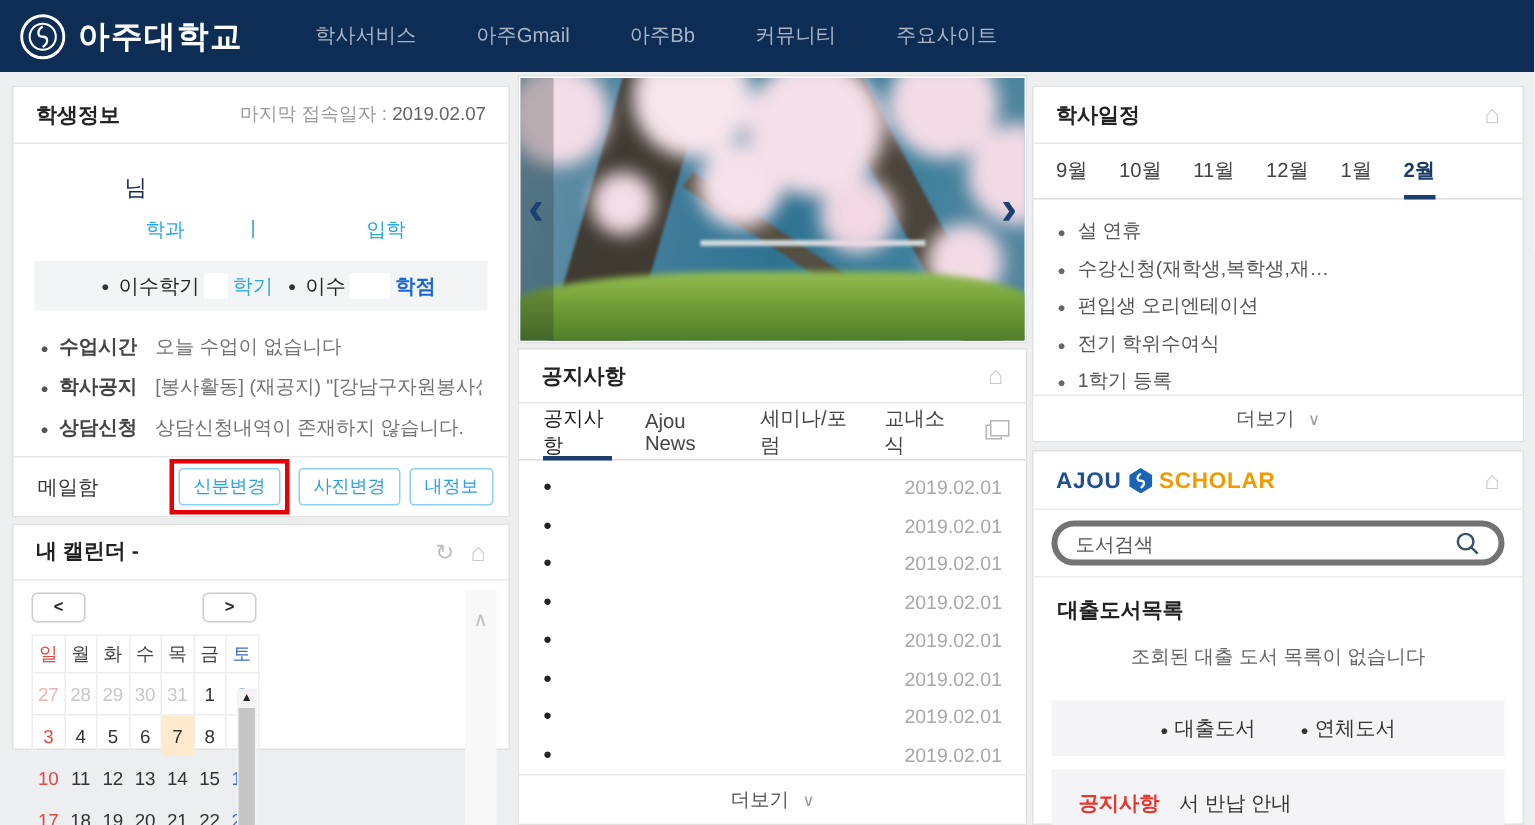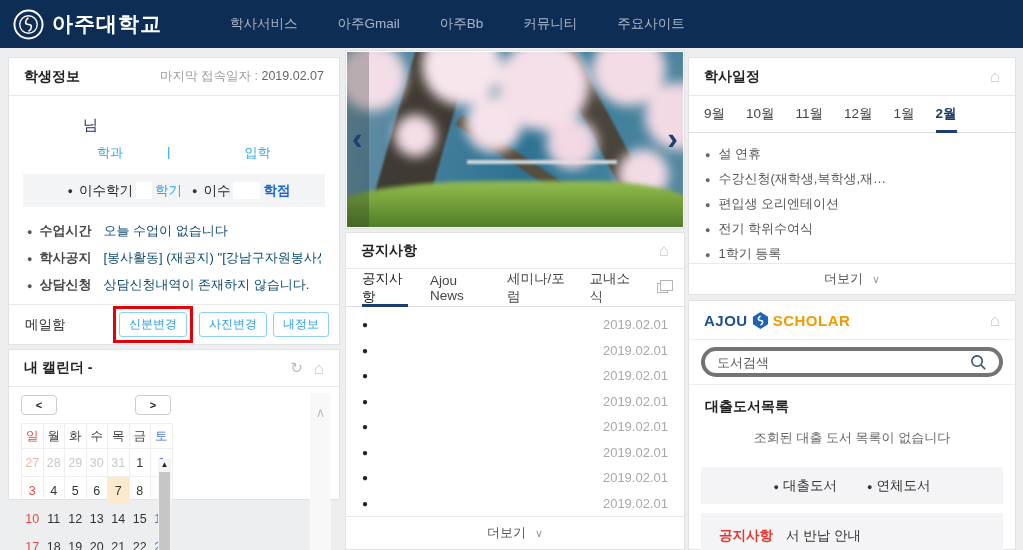--- a/index.html
+++ b/index.html
@@ -4,21 +4,21 @@
 <style>
   * { margin:0; padding:0; box-sizing:border-box; }
   body { font-family:"Liberation Sans", sans-serif; background:#fff; }
   .screen { position:relative; width:1023px; height:550px; overflow:hidden; background:#edeef0; }
 
   
   .navbar { position:absolute; top:0; left:0; width:100%; height:48px; background:#0e2d55;
             display:flex; align-items:center; padding-left:13px; }
   .emblem { width:31px; height:31px; flex:0 0 auto; }
   .logo-text { color:#fff; font-size:21px; font-weight:bold; letter-spacing:1px; margin-left:8px; }
-  .nav-menu { display:flex; margin-left:68px; gap:40px; }
+  .nav-menu { display:flex; margin-left:48px; gap:40px; }
   .nav-item { color:#a9b6c9; font-size:13.5px; cursor:pointer; }
 
   
   .panel { position:absolute; background:#fff; border:1px solid #e1e1e1; }
   .p-head { display:flex; align-items:center; padding:16px 15px; border-bottom:1px solid #e9e9e9; }
   .p-title { font-size:14px; font-weight:bold; color:#222; }
   .home-ico { margin-left:auto; color:#c9c9c9; font-size:17px; font-weight:bold; line-height:1; cursor:pointer; }
   .more-bar { position:absolute; left:0; right:0; bottom:0; border-top:1px solid #e9e9e9;
               display:flex; align-items:center; justify-content:center; gap:9px;
               font-size:13px; color:#555; background:#fff; cursor:pointer; }
@@ -37,21 +37,21 @@
               justify-content:center; font-size:13.5px; color:#222; }
   .stat-box .blank { background:#fff; width:16px; height:17px; margin:0 3px; }
   .stat-box .blank.w { width:27px; }
   .stat-box .cyan { color:#29a7e1; }
   .stat-box .blue { color:#1c66d0; font-weight:bold; }
   .stat-box .blt { font-size:9px; margin:0 6px 0 10px; color:#333; }
   .info-rows { margin-top:15px; padding:0 18px; }
   .info-row { display:flex; align-items:baseline; height:27px; font-size:13px; white-space:nowrap; overflow:hidden; }
   .info-row .blt { font-size:9px; color:#555; margin-right:7px; }
   .info-row .lbl { font-weight:bold; color:#444; margin-right:12px; flex:0 0 auto; }
-  .info-row .val { color:#0c4a6e; }
+  .info-row .val { color:#737373; }
   .mail-foot { position:absolute; left:0; right:0; bottom:0; height:40px; border-top:1px solid #e9e9e9;
                display:flex; align-items:center; padding:0 10px 0 16px; }
   .mail-lbl { font-size:13.5px; color:#333; margin-right:auto; }
   .btn-row { display:flex; align-items:center; gap:6px; }
   .sm-btn { background:#fff; border:1px solid #8fd0f2; color:#2b9fe0; font-size:12px;
             padding:3px 9px; border-radius:3px; cursor:pointer; font-family:inherit; }
   .red-box { border:3px solid #e60005; padding:3px; display:inline-flex; }
 
   
   .mycal { left:8px; top:349px; width:332px; height:151px; }

